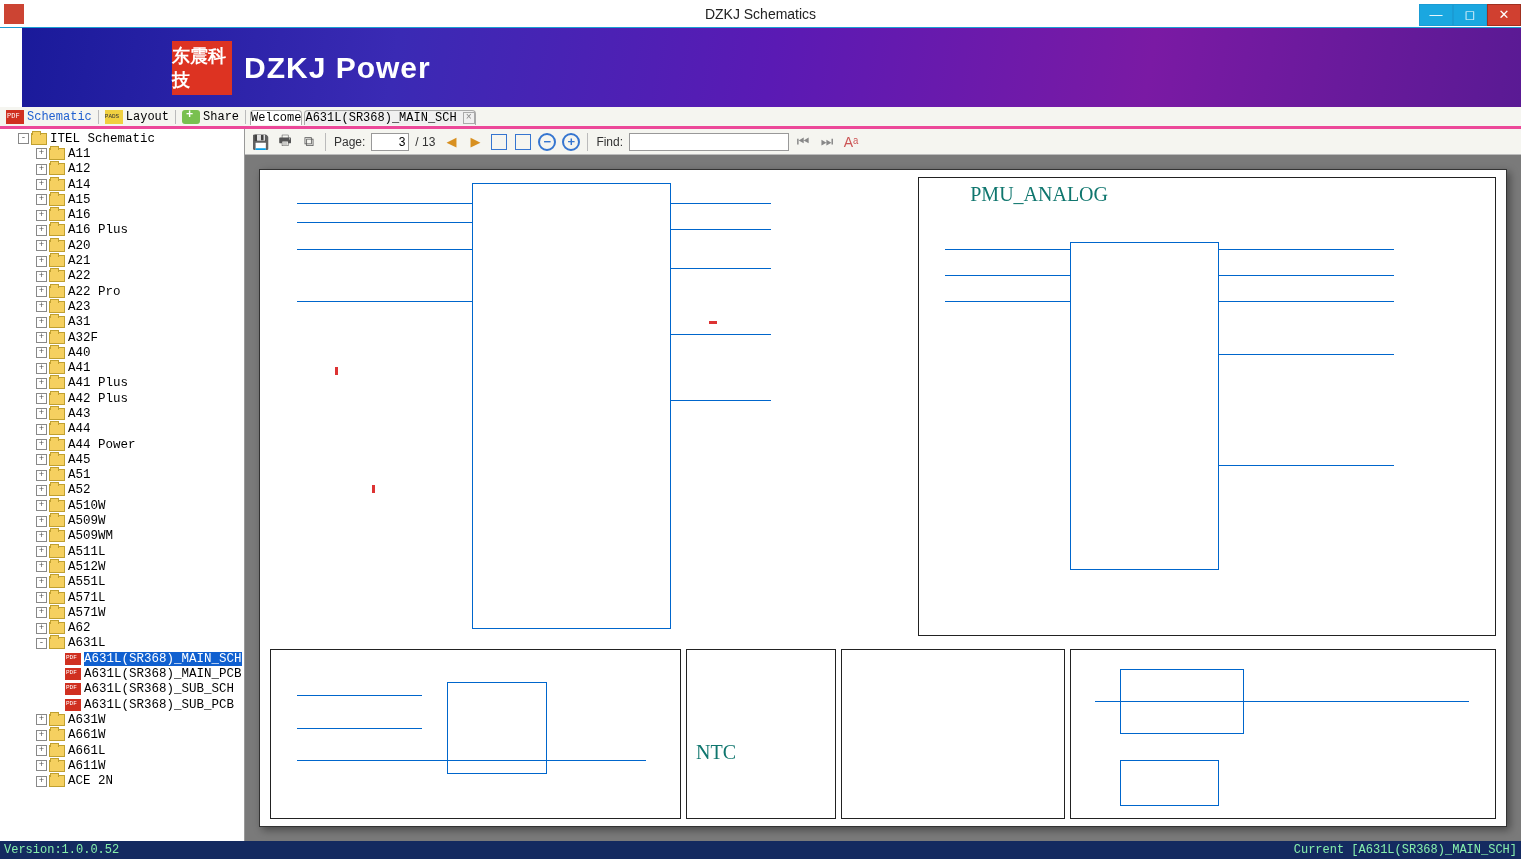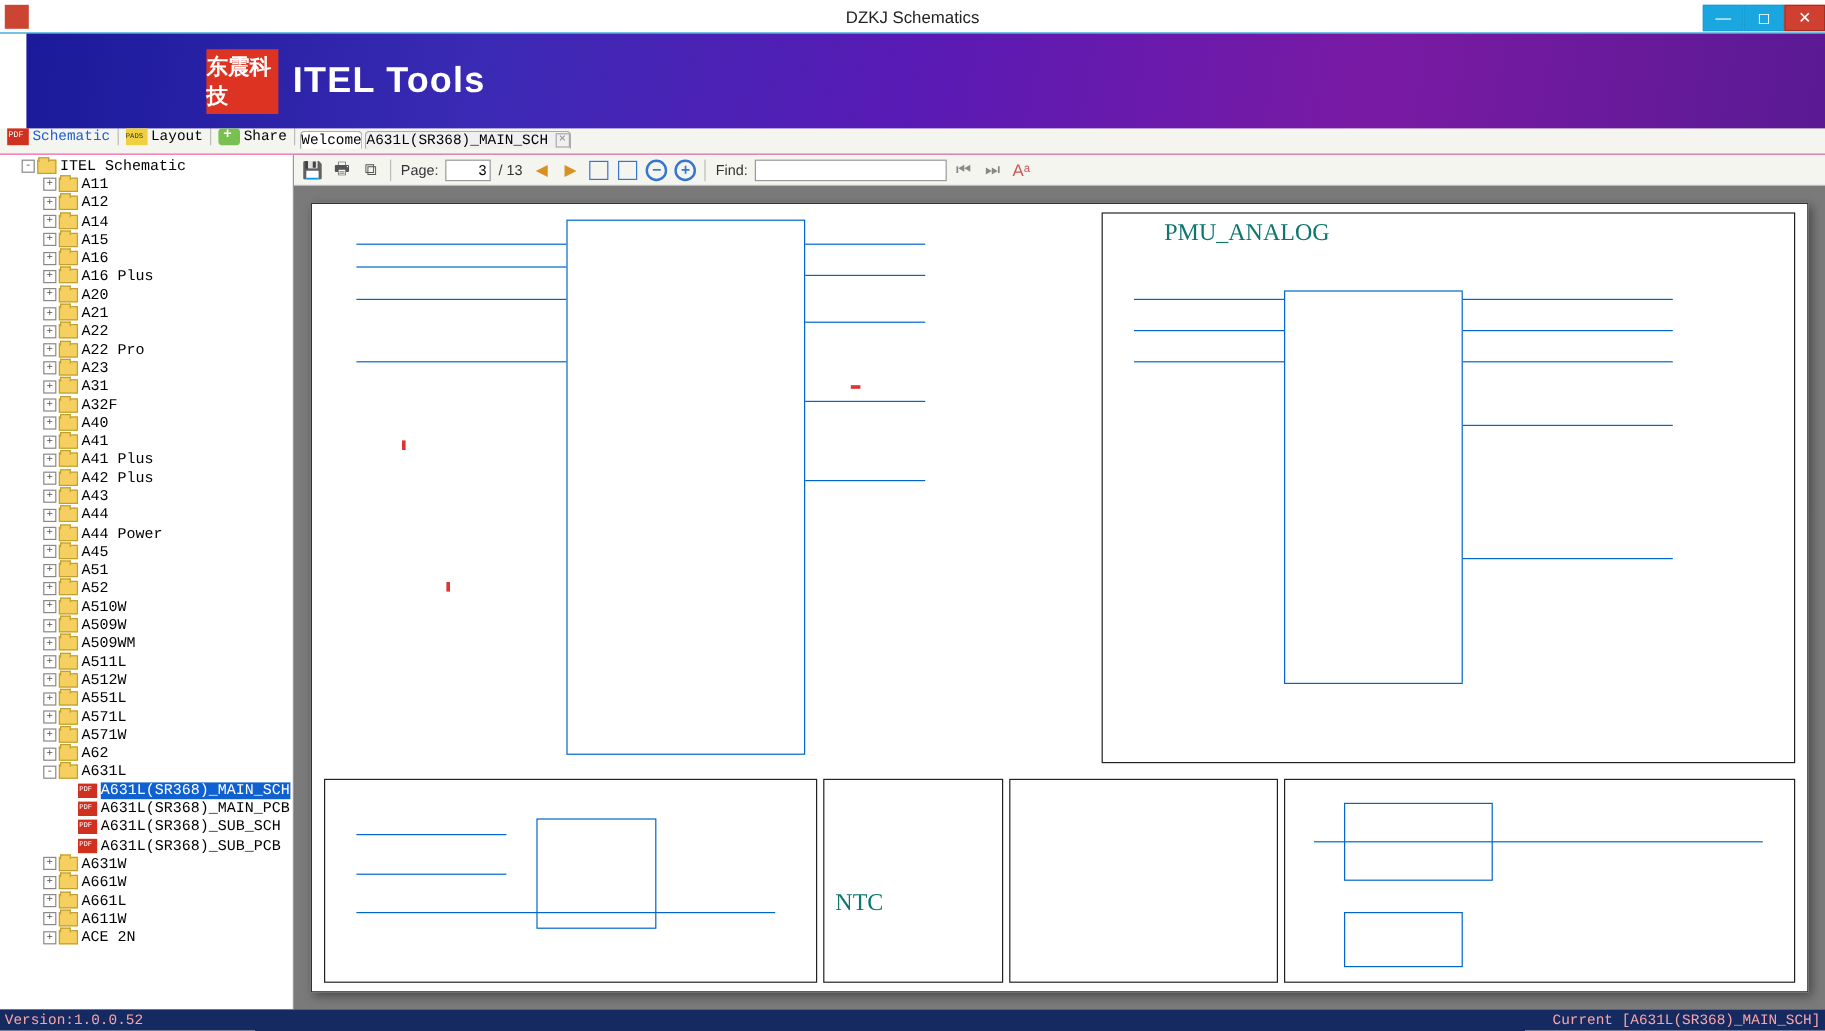--- a/index.html
+++ b/index.html
@@ -13,21 +13,21 @@
 .titlebar .winbtn { width: 34px; height: 22px; display: flex; align-items: center; justify-content: center; border: 1px solid #1a9cd4; background: #1aa7e0; color: #fff; font-size: 13px; margin-top:2px; }
 .titlebar .winbtn.close { background: #d04030; border-color: #a03020; }
 
 
 .banner { height: 79px; background: linear-gradient(100deg, #1a1a9a 0%, #3a2ab4 25%, #5a1ab4 50%, #7a1aa4 75%, #5a1a94 100%); display: flex; align-items: center; color: #fff; position: relative; margin-left: 22px; }
 .banner .logo { width: 60px; height: 54px; background: #d32; margin-left: 150px; display:flex; align-items:center; justify-content:center; font-size:18px; font-weight:bold; }
 .banner .brand { font-size: 30px; font-weight: bold; margin-left: 12px; letter-spacing: 1px; }
 .banner .tagline { position: absolute; right: 60px; font-size: 24px; font-style: italic; }
 
 
-.toolbarrow { height: 22px; background: #f5f5f0; border-bottom: 1px solid #ec4899; display: flex; align-items: flex-start; }
+.toolbarrow { height: 22px; background: #f5f5f0; border-bottom: 3px solid #ec4899; display: flex; align-items: center; }
 .tbtn { display: flex; align-items: center; padding: 0 6px; border-right: 1px solid #bbb; font-family: "Courier New", monospace; font-size: 12px; cursor: pointer; }
 .tbtn .ic { width: 18px; height: 14px; margin-right: 3px; display:inline-block; }
 .ic-pdf { background: #d03020; position:relative; }
 .ic-pdf::after{content:"PDF"; color:#fff; font-size:7px; position:absolute; left:1px; top:2px;}
 .ic-pads { background: #f0d040; position:relative;}
 .ic-pads::after{content:"PADS"; color:#333; font-size:6px; position:absolute; left:0px; top:3px;}
 .ic-share { background:#79c050; border-radius:3px; position:relative;}
 .ic-share::before{content:"+"; color:#fff; position:absolute; left:4px; top:-2px; font-weight:bold;}
 .tbtn.schematic { color: #2060d0; }
 .doc-tabs { display: flex; align-items: stretch; margin-left: 4px; }
@@ -68,39 +68,39 @@
 .fit-ic{width:16px;height:16px;border:1px solid #3575d0;position:relative;display:inline-block;}
 
 .viewer-content { flex:1; background: #7a7a7a; overflow: auto; padding: 14px; }
 .page-sheet { background: #fff; width: 100%; height: 100%; position:relative; border:1px solid #333; box-shadow: 3px 3px 8px rgba(0,0,0,0.4);}
 .schem-block{position:absolute; border:1px solid #06c; }
 .schem-title{position:absolute; font-family:"Times New Roman",serif; font-size:20px; color:#0f766e;}
 .schem-line{position:absolute; background:#06c;}
 .schem-red{position:absolute; background:#d33;}
 
 
-.statusbar { height: 18px; background: #142a60; color: #fca5a5; display: flex; align-items: center; font-family:"Courier New",monospace; font-size: 12px; padding: 0 4px; }
+.statusbar { height: 18px; background: #142a60; color: #86efac; display: flex; align-items: center; font-family:"Courier New",monospace; font-size: 12px; padding: 0 4px; }
 .statusbar .right { margin-left: auto; }
 </style>
 </head>
 <body>
 
 <div class="titlebar">
   <span class="appicon"></span>
   <span class="title">DZKJ Schematics</span>
   <div class="winbuttons">
     <div class="winbtn">—</div>
     <div class="winbtn">◻</div>
     <div class="winbtn close">✕</div>
   </div>
 </div>
 
 <div class="banner">
   <div class="logo">东震科技</div>
-  <div class="brand">ITEL Tools</div>
+  <div class="brand">DZKJ Power</div>
 </div>
 
 <div class="toolbarrow">
   <div class="tbtn schematic">
       <span class="ic ic-pdf"></span>
       <span>Schematic</span>
     </div>
   <div class="tbtn">
       <span class="ic ic-pads"></span>
       <span>Layout</span>

